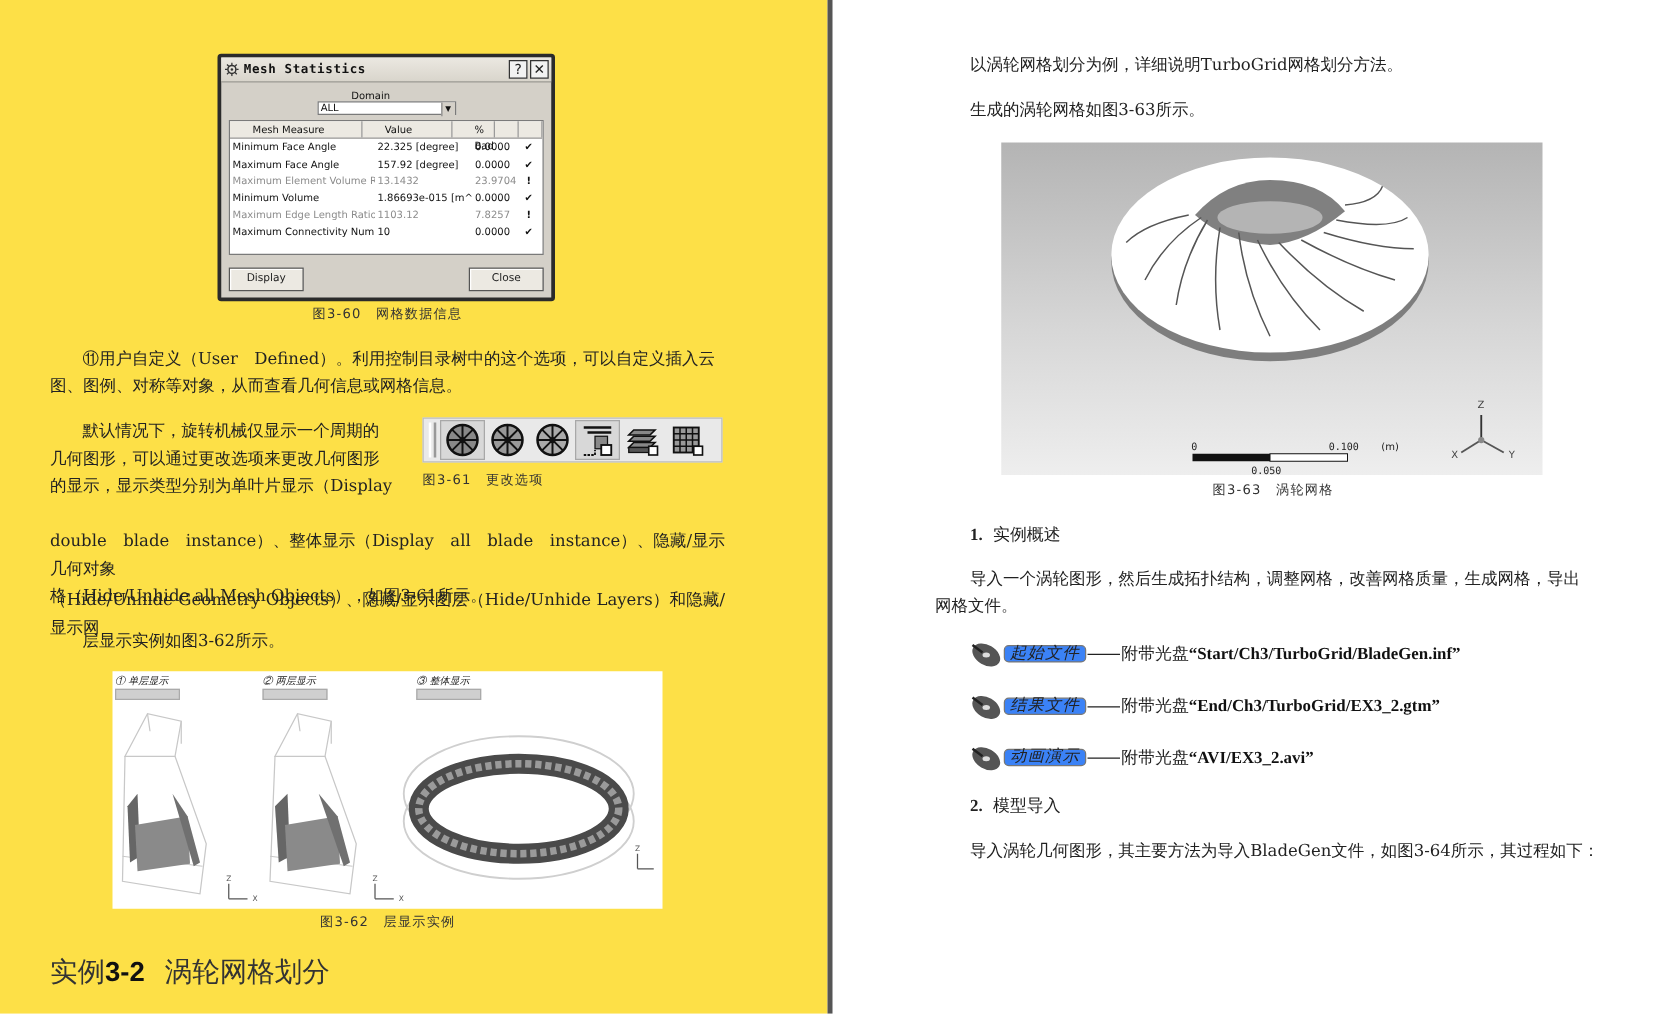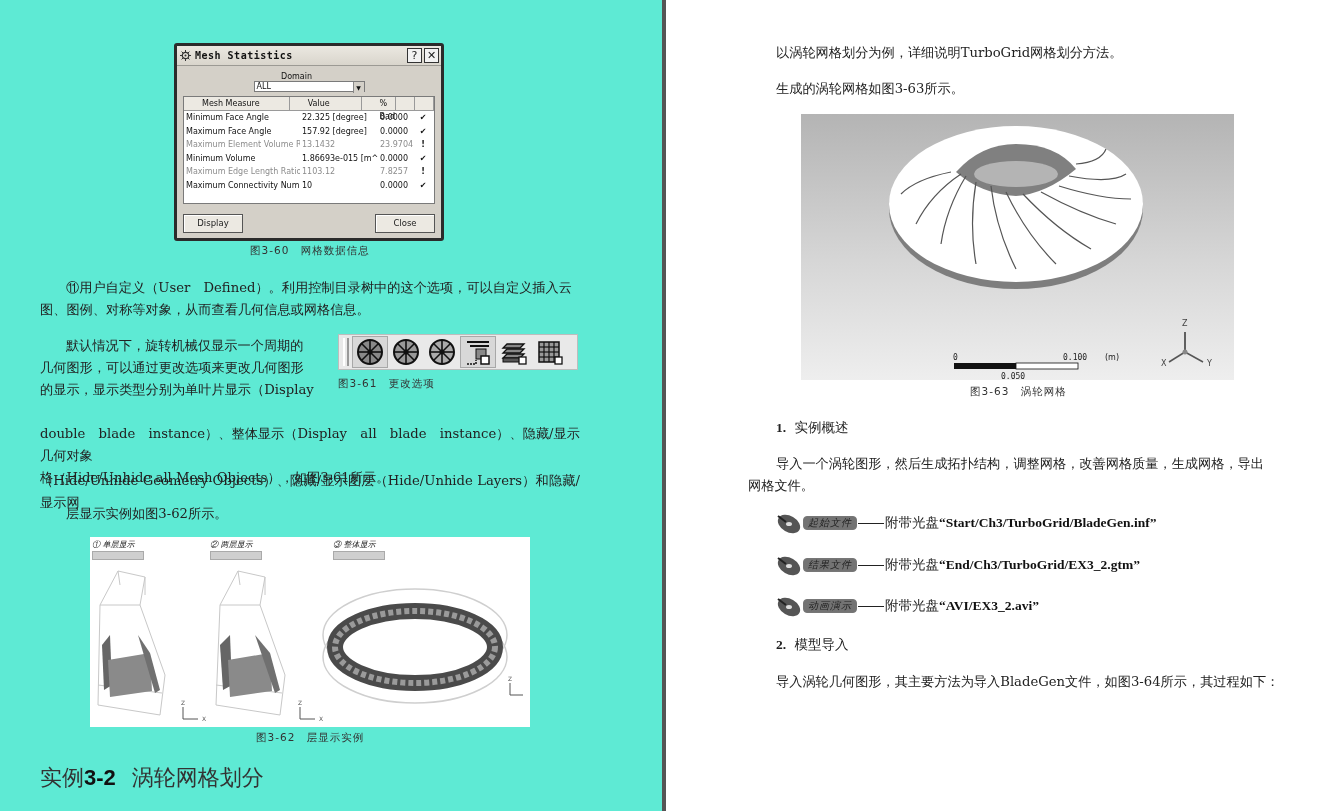--- a/index.html
+++ b/index.html
@@ -1,19 +1,19 @@
 <!DOCTYPE html>
 <html><head>
 <meta charset="utf-8">
 <style>
   * { box-sizing: border-box; margin: 0; padding: 0; }
   html, body { width: 1327px; height: 811px; background: #ffffff; overflow: hidden; }
   body { position: relative; font-family: "DejaVu Serif", "Liberation Serif", serif; color: #222; }
 
-  .page { position: absolute; top: 0; height: 811px; background: #5eead4; }
+  .page { position: absolute; top: 0; height: 811px; background: #fde047; }
   .page-left { left: 0; width: 662px; }
   .divider { position: absolute; left: 662px; top: 0; width: 4px; height: 811px; background: #555; }
 
   .para { position: absolute; font-size: 13.2px; line-height: 22px; color: #222; text-align: justify; }
   .caption { position: absolute; font-size: 10.5px; color: #333; letter-spacing: 1px; font-family: "DejaVu Sans", sans-serif; }
 
   
   .dialog { position: absolute; left: 174px; top: 43px; width: 270px; height: 198px; background: #d4d0c8; border: 3px solid #2b2b2b; border-radius: 3px; }
   .dialog-titlebar { height: 20px; background: linear-gradient(#ebe8e1, #d9d5cc); border-bottom: 1px solid #9c9a94; display: flex; align-items: center; padding-left: 3px; }
   .dialog-title { font-family: "DejaVu Sans Mono", monospace; font-size: 10px; font-weight: bold; letter-spacing: 0.5px; color: #111; margin-left: 4px; }
@@ -49,21 +49,21 @@
   
   .section-heading { position: absolute; left: 40px; top: 763px; font-size: 22px; color: #333; font-family: "DejaVu Serif", serif; }
   .section-heading b { font-family: "Liberation Sans", sans-serif; color: #111; }
 
   
   .turbine-fig { position: absolute; left: 801px; top: 114px; width: 433px; height: 266px; background: linear-gradient(#b4b4b4 0%, #d6d6d6 55%, #eeeeee 100%); }
   .sub-heading { position: absolute; font-size: 13.5px; color: #222; }
   .sub-heading b { font-family: "Liberation Serif", serif; }
   .res-row { position: absolute; left: 776px; display: flex; align-items: center; height: 24px; }
   .cd-icon { width: 26px; height: 22px; position: relative; }
-  .tag { height: 14px; padding: 0 4px; border: 1px solid #777; border-radius: 4px; background: #737373; font-size: 10px; line-height: 12px; font-style: italic; color: #222; margin-left: 1px; letter-spacing: 1px; }
+  .tag { height: 14px; padding: 0 4px; border: 1px solid #777; border-radius: 4px; background: #3b82f6; font-size: 13px; line-height: 12px; font-style: italic; color: #222; margin-left: 1px; letter-spacing: 1px; }
   .dash { width: 26px; height: 1px; background: #222; margin: 0 1px; }
   .res-text { font-size: 13.5px; color: #222; }
   .res-text b { font-family: "Liberation Serif", serif; font-weight: bold; color: #111; }
 </style>
 </head>
 <body>
 
 <div class="page page-left">
 
   <div class="dialog">

